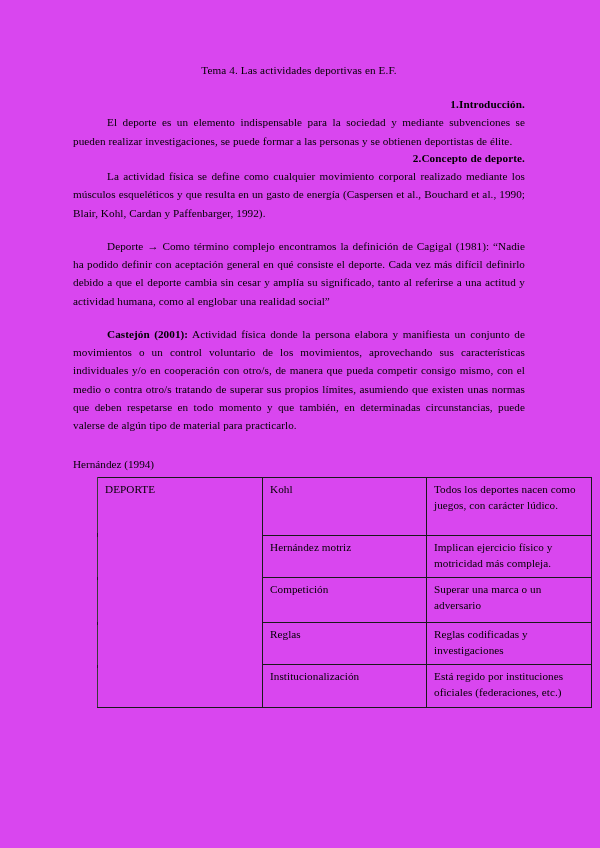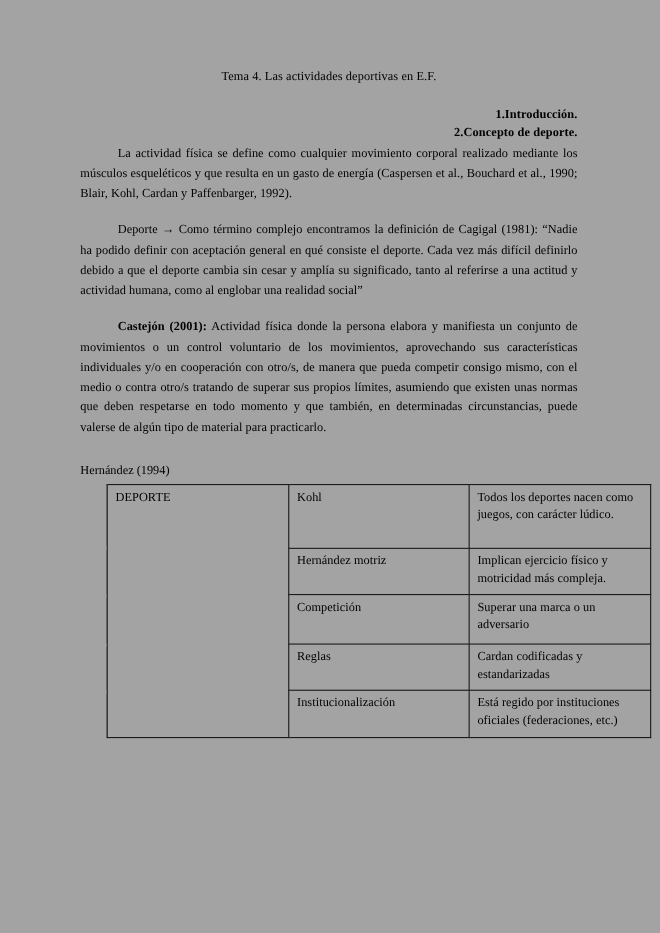--- a/index.html
+++ b/index.html
@@ -13,21 +13,21 @@
     position: relative;
     font-family: "Liberation Serif", "DejaVu Serif", serif;
     color: #000000;
     overflow: hidden;
   }
   .page {
     position: absolute;
     left: 0; top: 0;
     width: 600px;
     height: 848px;
-    background: #a3a3a3;
+    background: #d946ef;
     padding: 0;
     box-sizing: border-box;
   }
   .content {
     position: absolute;
     left: 73px;
     top: 62px;
     width: 452px;
   }
 
@@ -132,20 +132,21 @@
 
 <div class="page">
   <div class="content">
 
     <div class="doc-title">Tema 4. Las actividades deportivas en E.F.</div>
 
     <div class="heading">
       <span class="num">1.</span><span>Introducción.</span>
     </div>
 
+    <p class="para indent">El deporte es un elemento indispensable para la sociedad y mediante subvenciones se pueden realizar investigaciones, se puede formar a las personas y se obtienen deportistas de élite.</p>
 
 
     <div class="heading" style="">
       <span class="num">2.</span><span>Concepto de deporte.</span>
     </div>
 
     <p class="para indent">La actividad física se define como cualquier movimiento corporal realizado mediante los músculos esqueléticos y que resulta en un gasto de energía (Caspersen et al., Bouchard et al., 1990; Blair, Kohl, Cardan y Paffenbarger, 1992).</p>
 
     <p class="para indent gap-before">Deporte → Como término complejo encontramos la definición de Cagigal (1981): “Nadie ha podido definir con aceptación general en qué consiste el deporte. Cada vez más difícil definirlo debido a que el deporte cambia sin cesar y amplía su significado, tanto al referirse a una actitud y actividad humana, como al englobar una realidad social”</p>
 
@@ -172,21 +173,21 @@
           <tr class="row-h2">
             <td class="col-b">Hernández motriz</td>
             <td class="col-c">Implican ejercicio físico y motricidad más compleja.</td>
           </tr>
           <tr class="row-h3">
             <td class="col-b">Competición</td>
             <td class="col-c">Superar una marca o un adversario</td>
           </tr>
           <tr class="row-h4">
             <td class="col-b">Reglas</td>
-            <td class="col-c">Cardan codificadas y estandarizadas</td>
+            <td class="col-c">Reglas codificadas y investigaciones</td>
           </tr>
           <tr class="row-h5">
             <td class="col-b">Institucionalización</td>
             <td class="col-c">Está regido por instituciones oficiales (federaciones, etc.)</td>
           </tr>
         </tbody>
       </table>
     </div>
 
   </div>

